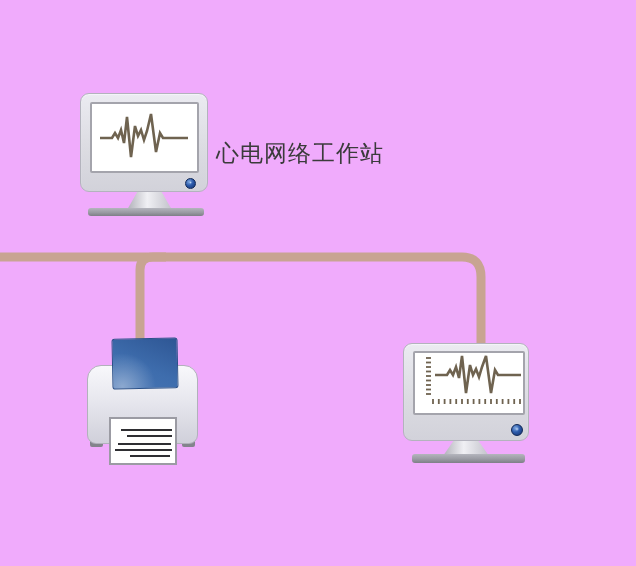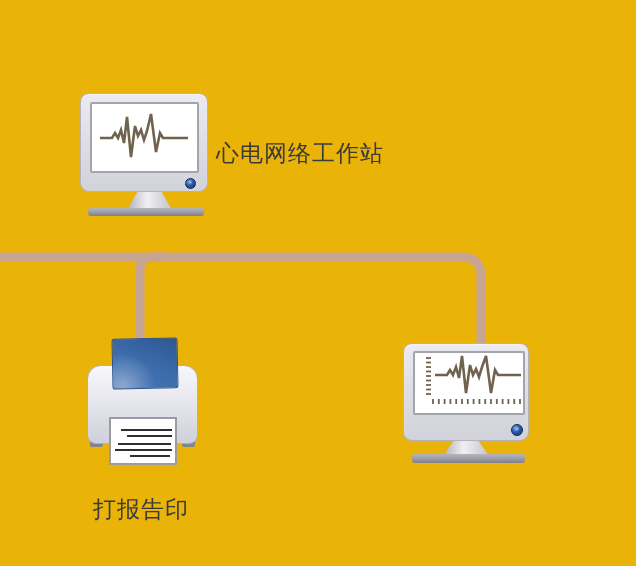--- a/index.html
+++ b/index.html
@@ -1,17 +1,17 @@
 <!DOCTYPE html>
 <html><head>
 <meta charset="utf-8">
 <style>
   html,body{margin:0;padding:0;background:#ffffff;}
   #canvas{
-    position:relative;width:636px;height:566px;background:#eab308;
+    position:relative;width:636px;height:566px;background:#f0abfc;
     font-family:Liberation Serif, serif;overflow:hidden;
   }
   
   #net-svg{position:absolute;left:0;top:0;z-index:1;}
   
   .monitor-bezel{
     position:absolute;z-index:3;border-radius:9px;
     background:linear-gradient(180deg,#ebebf1 0%,#dcdce2 55%,#d2d2da 100%);
     border:1px solid #b3b3bd;
     box-shadow:inset 0 1px 1px #f6f6fa;
@@ -105,21 +105,20 @@
     <div class="printer-body"></div>
     <div class="printer-lid"></div>
     <div class="printer-paper">
       <div class="paper-line pl1"></div>
       <div class="paper-line pl2"></div>
       <div class="paper-line pl3"></div>
       <div class="paper-line pl4"></div>
       <div class="paper-line pl5"></div>
     </div>
   </div>
-  <div class="node-label" id="label-printer">打报告印</div>
 
   <div>
     <div class="monitor-stand" style="left:443px;top:440px;width:46px;height:16px;"></div>
     <div class="monitor-base" style="left:412px;top:454px;width:113px;height:9px;"></div>
     <div class="monitor-bezel" style="left:403px;top:343px;width:126px;height:98px;"></div>
     <div class="monitor-screen" style="left:413px;top:351px;width:112px;height:64px;">
       <svg width="108" height="60" viewBox="0 0 108 60">
         <g stroke="#6f6350" stroke-width="1.8">
           <line x1="11" y1="5" x2="16" y2="5"></line>
           <line x1="11" y1="9.5" x2="16" y2="9.5"></line>

